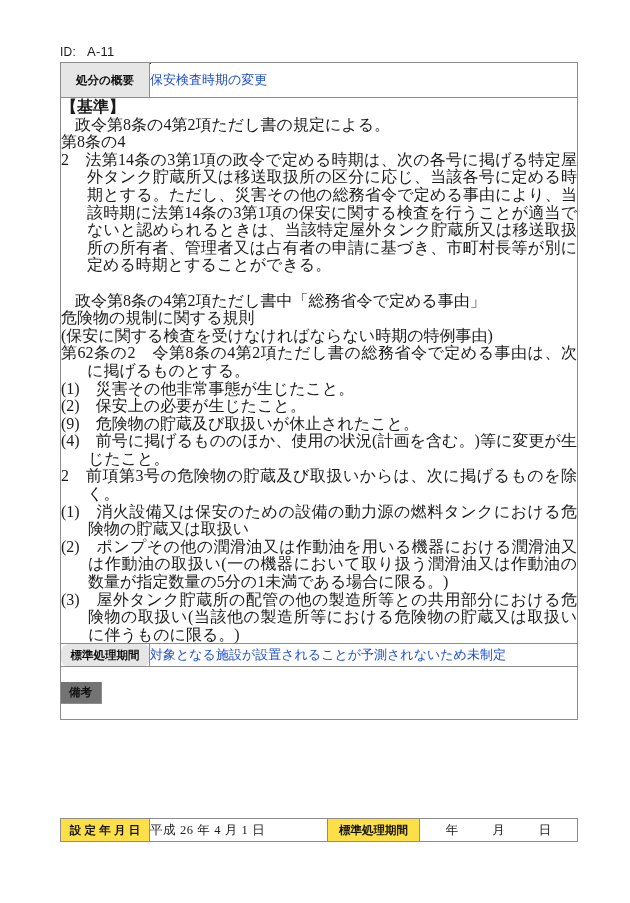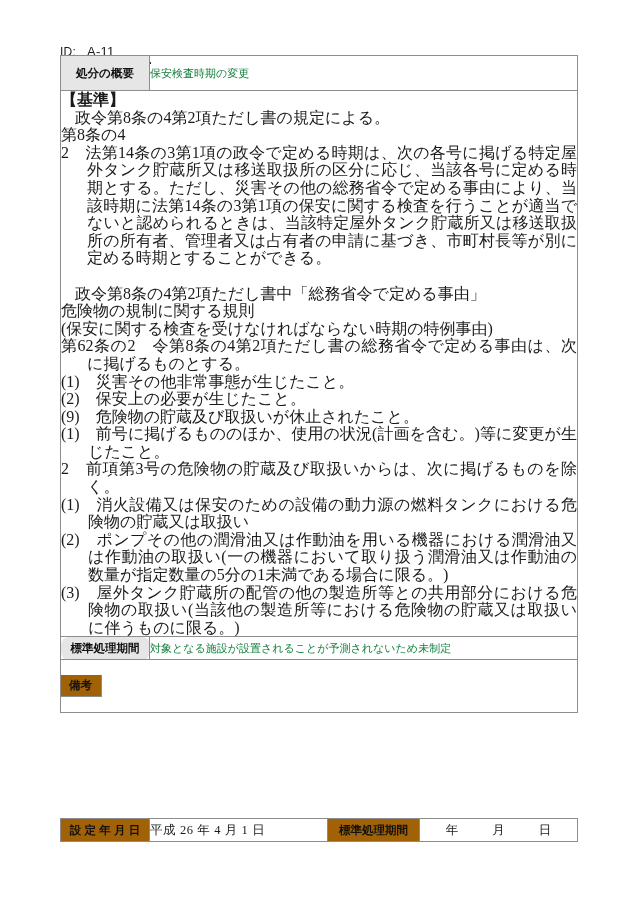--- a/index.html
+++ b/index.html
@@ -51,21 +51,21 @@
     top: 62px;
     width: 91px;
     height: 2px;
     background: #2b2b2b;
   }
 
   
   .doc-table {
     position: absolute;
     left: 60px;
-    top: 55px;
+    top: 62px;
     width: 517px;
     border-collapse: collapse;
     table-layout: fixed;
   }
   .doc-table td {
     border: 1px solid #8d8d8d;
     vertical-align: middle;
     padding: 0;
   }
 
@@ -76,24 +76,24 @@
     font-size: 11.5px;
     text-align: center;
     color: #111;
     width: 89px;
     padding: 6px 4px;
     line-height: 17px;
     letter-spacing: 0;
   }
 
   .val {
-    font-size: 11px;
+    font-size: 13px;
     padding: 6px 9px;
     line-height: 18px;
-    color: #15803d;
+    color: #1d4ed8;
   }
 
   .row-gaiyou .lbl, .row-gaiyou .val { height: 34px; }
   .row-houmei .lbl, .row-houmei .val { height: 38px; }
   .row-bangou .lbl, .row-bangou .val { height: 24px; }
 
   
   .body-cell {
     padding: 5px 8px 6px 6px;
     height: 514px;
@@ -126,32 +126,32 @@
     height: 52px;
     vertical-align: top;
     padding: 0;
     position: relative;
   }
   .bikou-box {
     display: inline-block;
     border: 1px solid #8d8d8d;
     border-top: 0;
     border-left: 0;
-    background: #a16207;
+    background: #737373;
     font-family: "Liberation Sans", "DejaVu Sans", sans-serif;
     font-weight: bold;
     font-size: 11.5px;
     padding: 3px 9px 3px 8px;
     line-height: 15px;
     color: #111;
   }
 
   
   .foot-lbl {
-    background: #a16207;
+    background: #fde047;
     font-family: "Liberation Sans", "DejaVu Sans", sans-serif;
     font-weight: bold;
     font-size: 11.5px;
     text-align: center;
     height: 22px;
     padding: 4px 2px;
     color: #111;
   }
   .foot-val {
     font-size: 12.5px;
@@ -200,21 +200,21 @@
           <p>第8条の4</p>
           <p class="hang-num">2　法第14条の3第1項の政令で定める時期は、次の各号に掲げる特定屋外タンク貯蔵所又は移送取扱所の区分に応じ、当該各号に定める時期とする。ただし、災害その他の総務省令で定める事由により、当該時期に法第14条の3第1項の保安に関する検査を行うことが適当でないと認められるときは、当該特定屋外タンク貯蔵所又は移送取扱所の所有者、管理者又は占有者の申請に基づき、市町村長等が別に定める時期とすることができる。</p>
           <p class="blankline">&nbsp;</p>
           <p class="ind1">政令第8条の4第2項ただし書中「総務省令で定める事由」</p>
           <p>危険物の規制に関する規則</p>
           <p>(保安に関する検査を受けなければならない時期の特例事由)</p>
           <p class="hang-num">第62条の2　令第8条の4第2項ただし書の総務省令で定める事由は、次に掲げるものとする。</p>
           <p class="hang-paren">(1)　災害その他非常事態が生じたこと。</p>
           <p class="hang-paren">(2)　保安上の必要が生じたこと。</p>
           <p class="hang-paren">(9)　危険物の貯蔵及び取扱いが休止されたこと。</p>
-          <p class="hang-paren">(1)　前号に掲げるもののほか、使用の状況(計画を含む。)等に変更が生じたこと。</p>
+          <p class="hang-paren">(4)　前号に掲げるもののほか、使用の状況(計画を含む。)等に変更が生じたこと。</p>
           <p class="hang-num">2　前項第3号の危険物の貯蔵及び取扱いからは、次に掲げるものを除く。</p>
           <p class="hang-paren">(1)　消火設備又は保安のための設備の動力源の燃料タンクにおける危険物の貯蔵又は取扱い</p>
           <p class="hang-paren">(2)　ポンプその他の潤滑油又は作動油を用いる機器における潤滑油又は作動油の取扱い(一の機器において取り扱う潤滑油又は作動油の数量が指定数量の5分の1未満である場合に限る。)</p>
           <p class="hang-paren">(3)　屋外タンク貯蔵所の配管の他の製造所等との共用部分における危険物の取扱い(当該他の製造所等における危険物の貯蔵又は取扱いに伴うものに限る。)</p>
         </td>
       </tr>
 
       <tr class="row-kikan">
         <td class="lbl">標準処理期間</td>
         <td class="val">対象となる施設が設置されることが予測されないため未制定</td>

